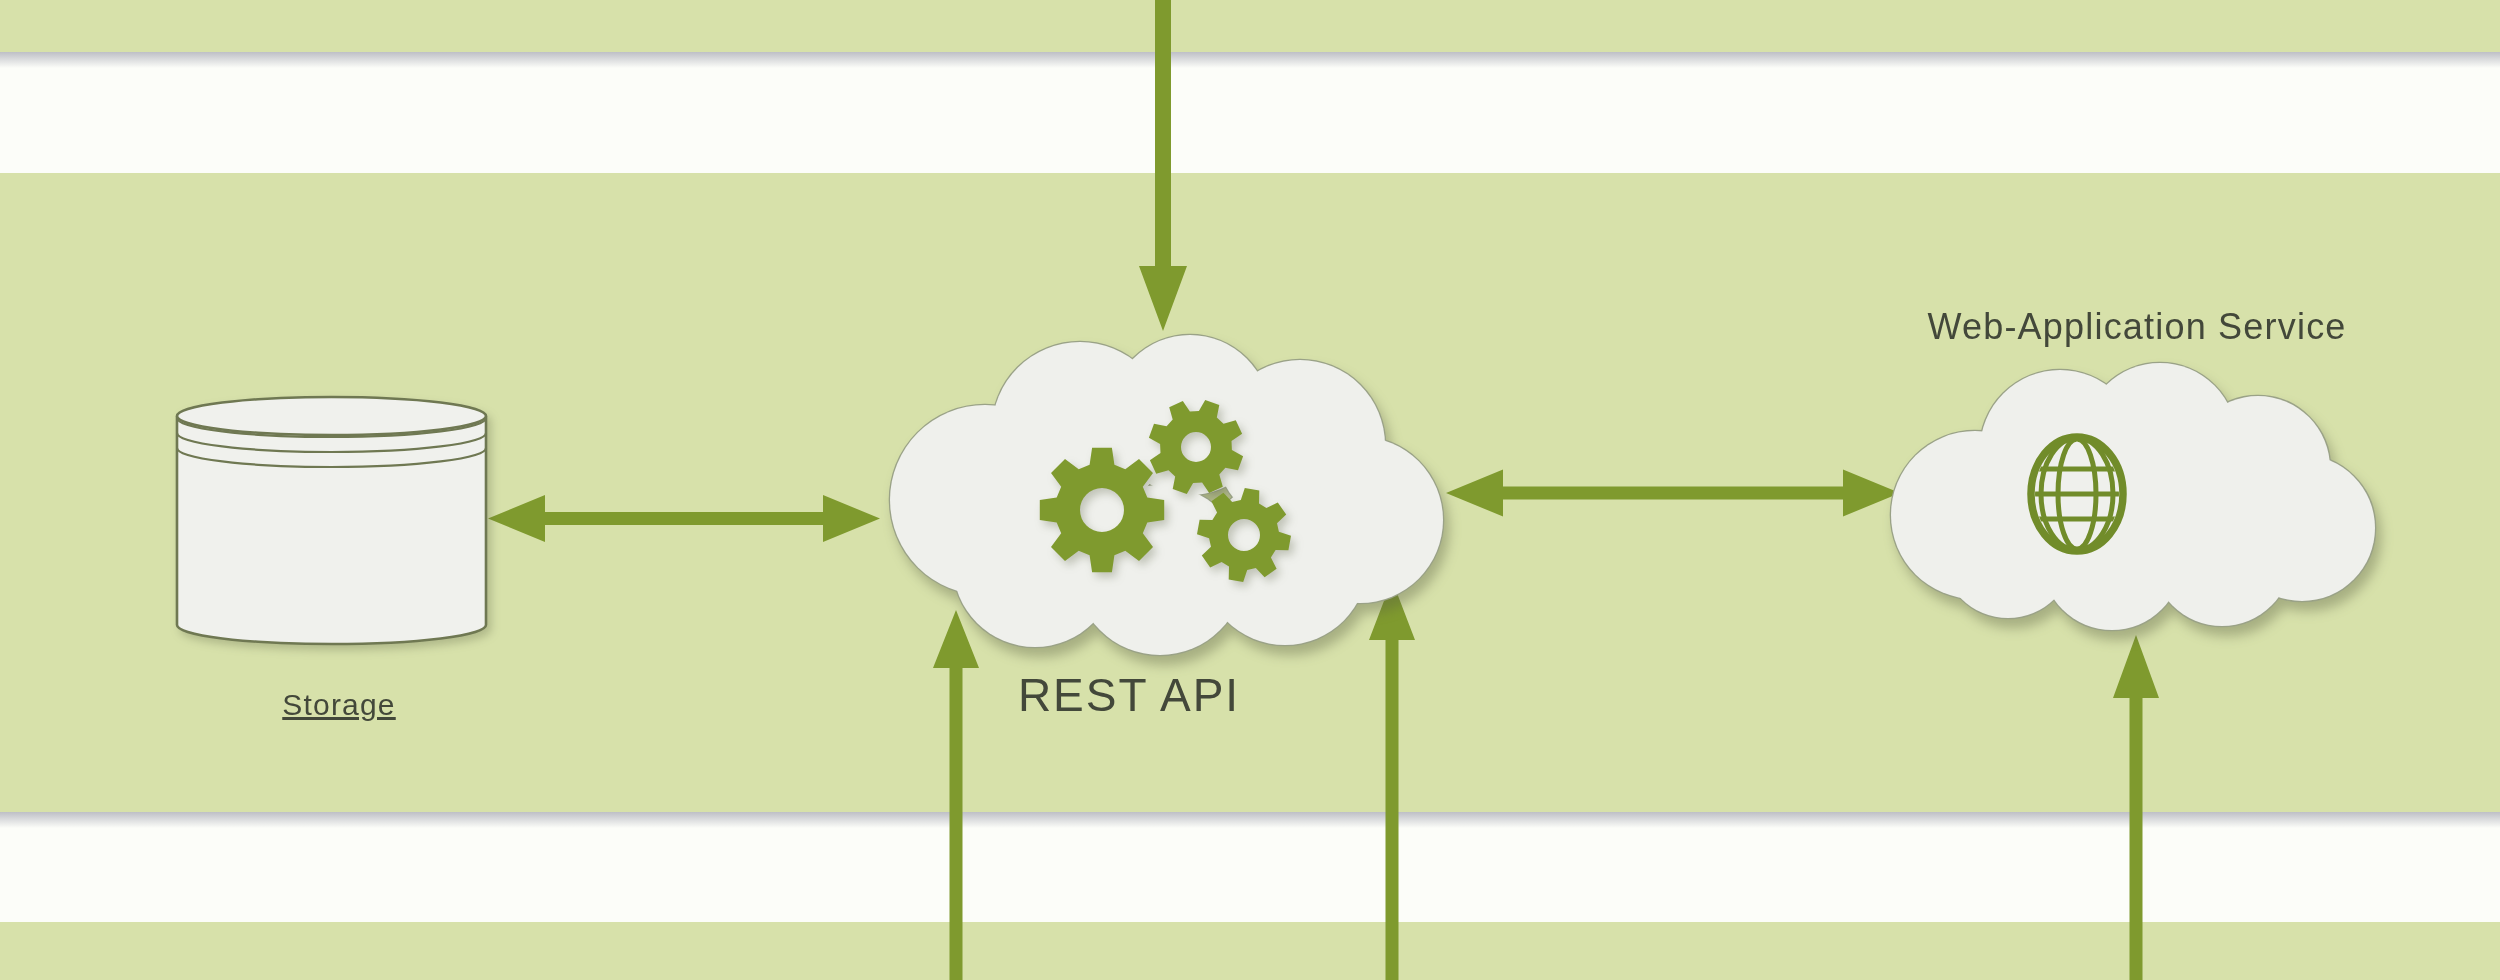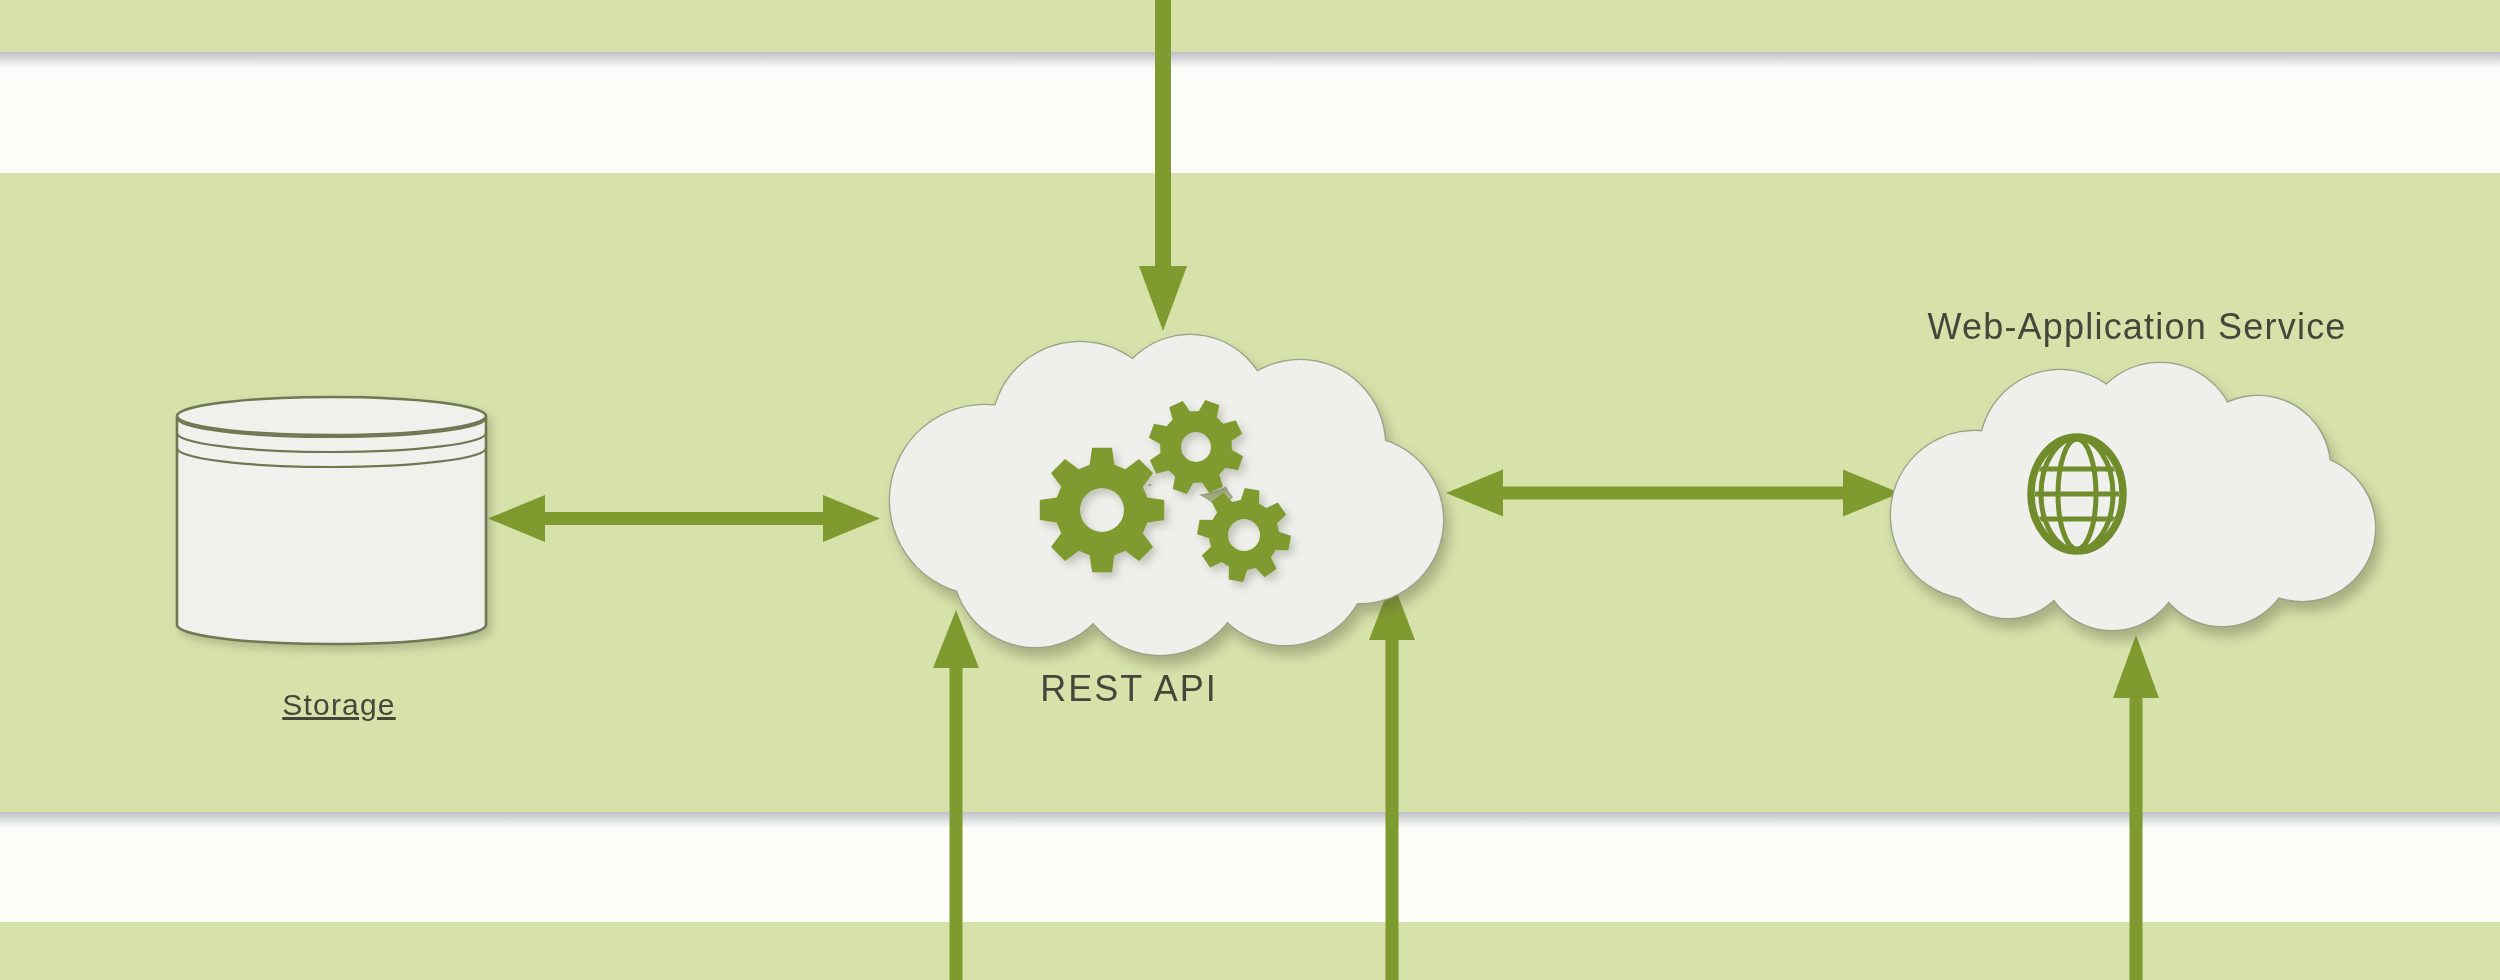--- a/index.html
+++ b/index.html
@@ -31,21 +31,21 @@
   .cyl-line{fill:none;stroke:var(--cyl-stroke,#6f7852);stroke-width:2.2;}
   .gear{fill:var(--accent,#7f9a2e);fill-rule:evenodd;}
   .globe{stroke:var(--globe,#718c2a);fill:none;}
 
   .diagram-label{
     position:absolute;transform:translateX(-50%);
     color:var(--label-text,#43483a);
     letter-spacing:1.2px;white-space:nowrap;
   }
   #storage-label{left:339px;top:688px;font-size:30px;text-decoration:underline;}
-  #rest-api-label{left:1129px;top:668px;font-size:36px;letter-spacing:2px;}
+  #rest-api-label{left:1129px;top:668px;font-size:46px;letter-spacing:2px;}
   #web-app-label{left:2137px;top:266px;font-size:36px;margin-top:40px;}
 </style>
 </head>
 <body>
 
 <div id="band-top-green" class="band green"></div>
 <div id="band-top-white" class="band white">
   <div class="band-shadow"></div>
 </div>
 <div id="band-main-green" class="band green"></div>

